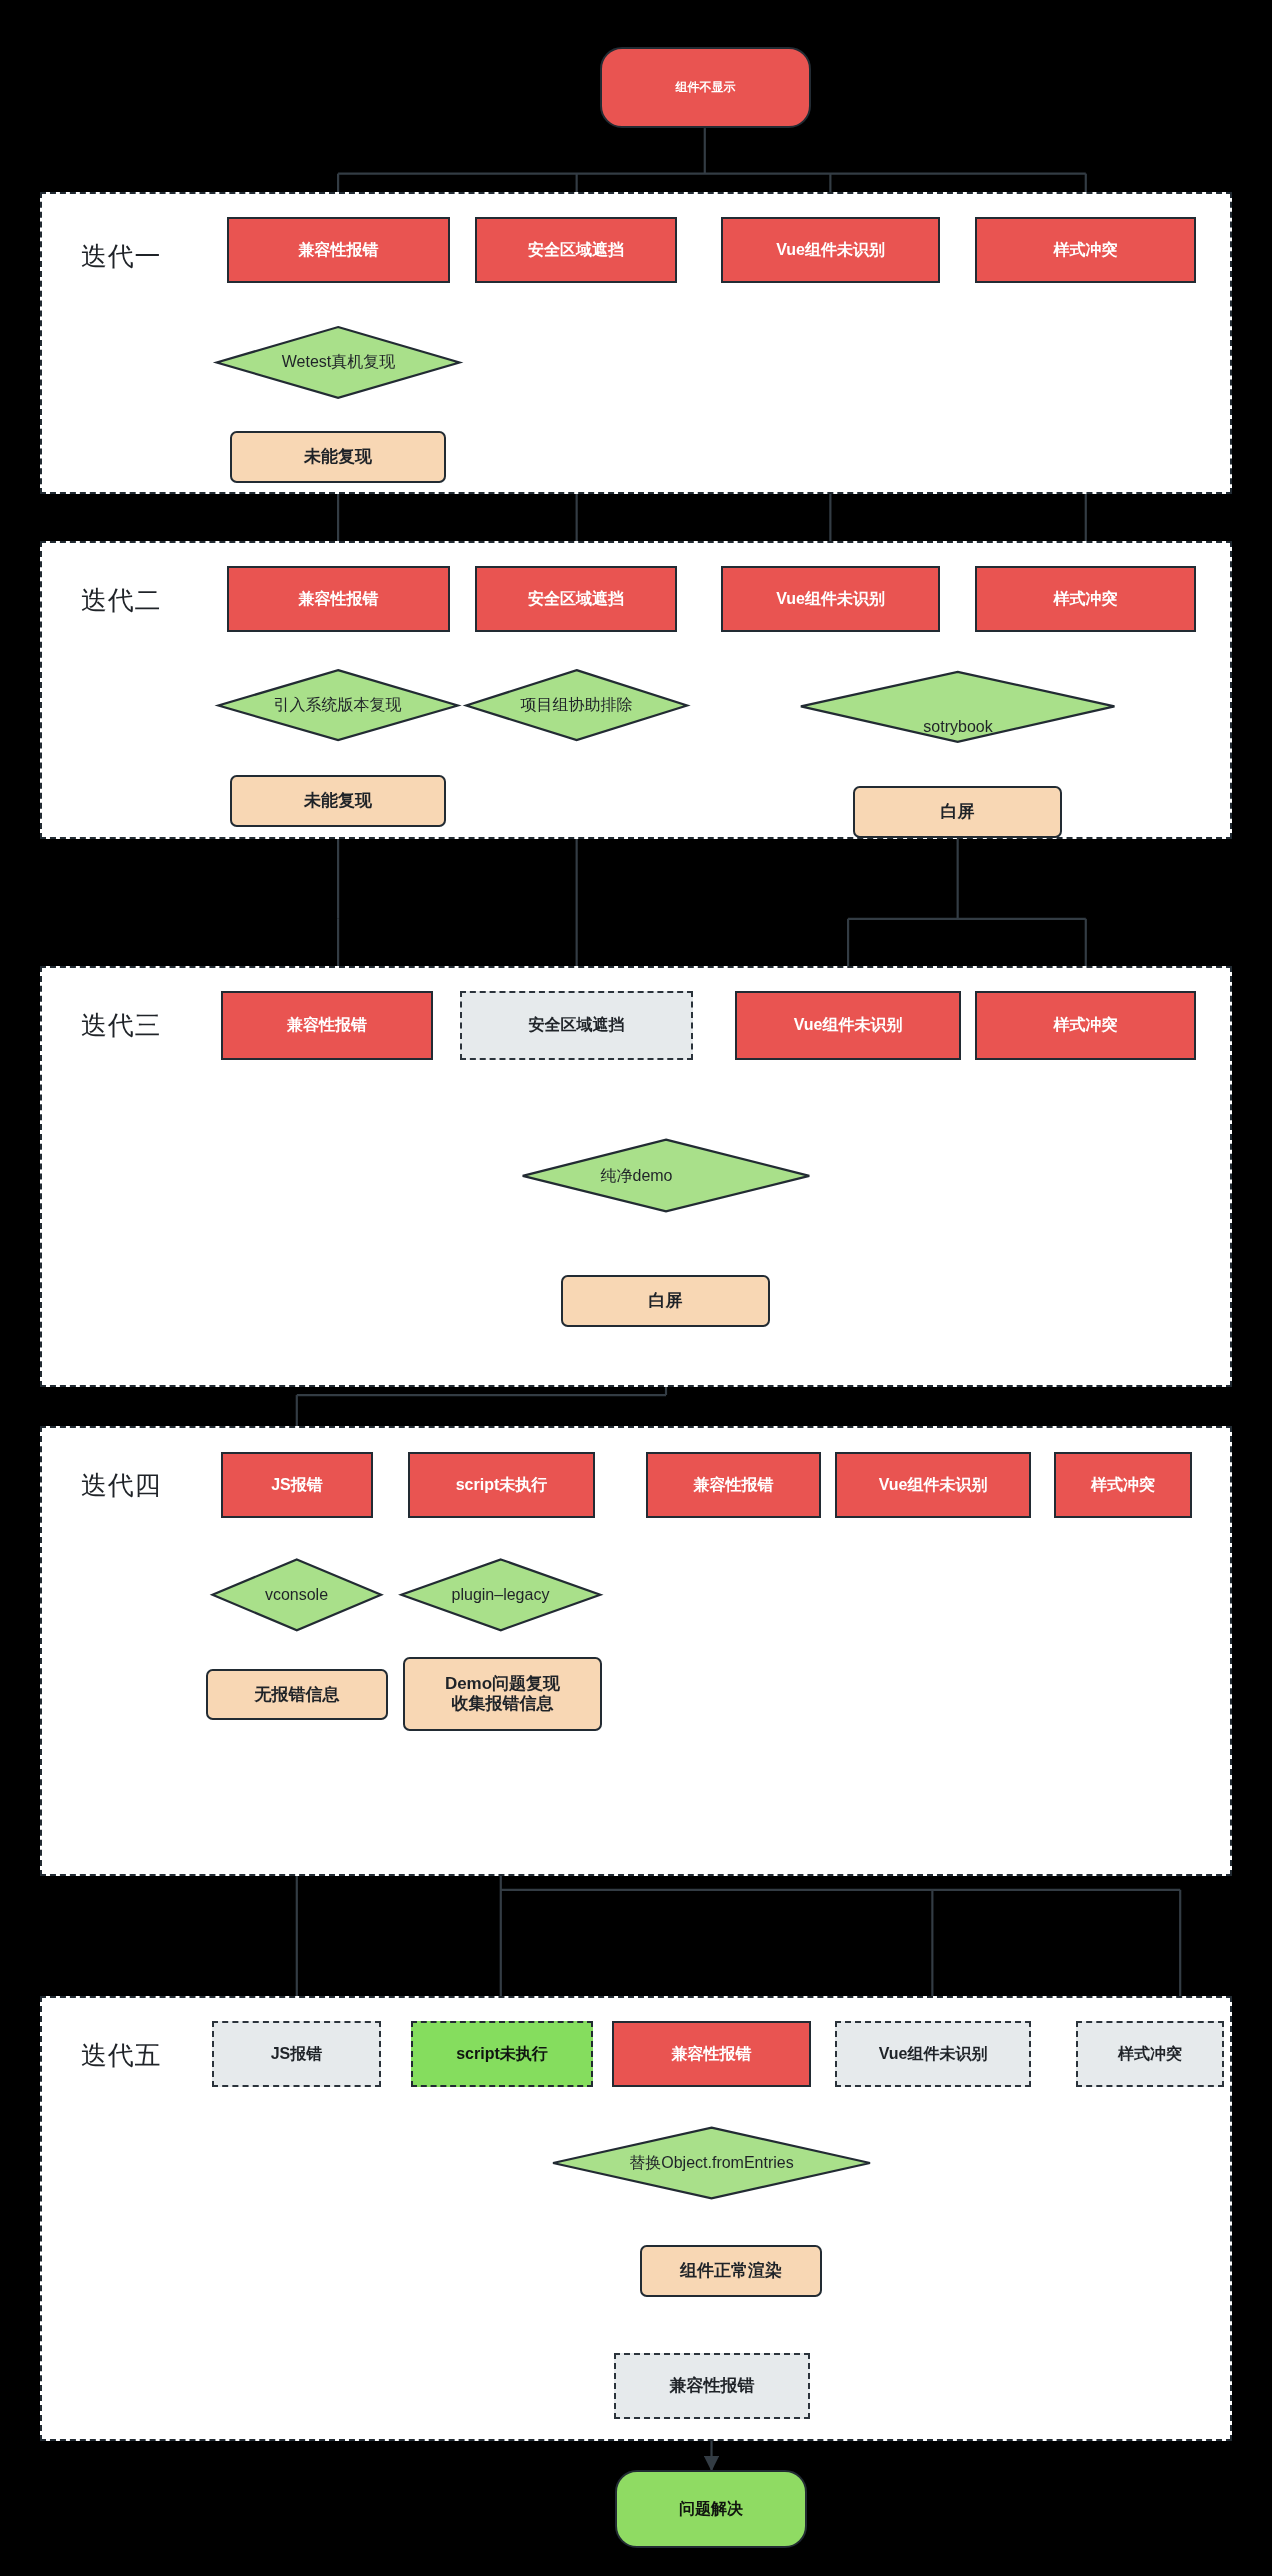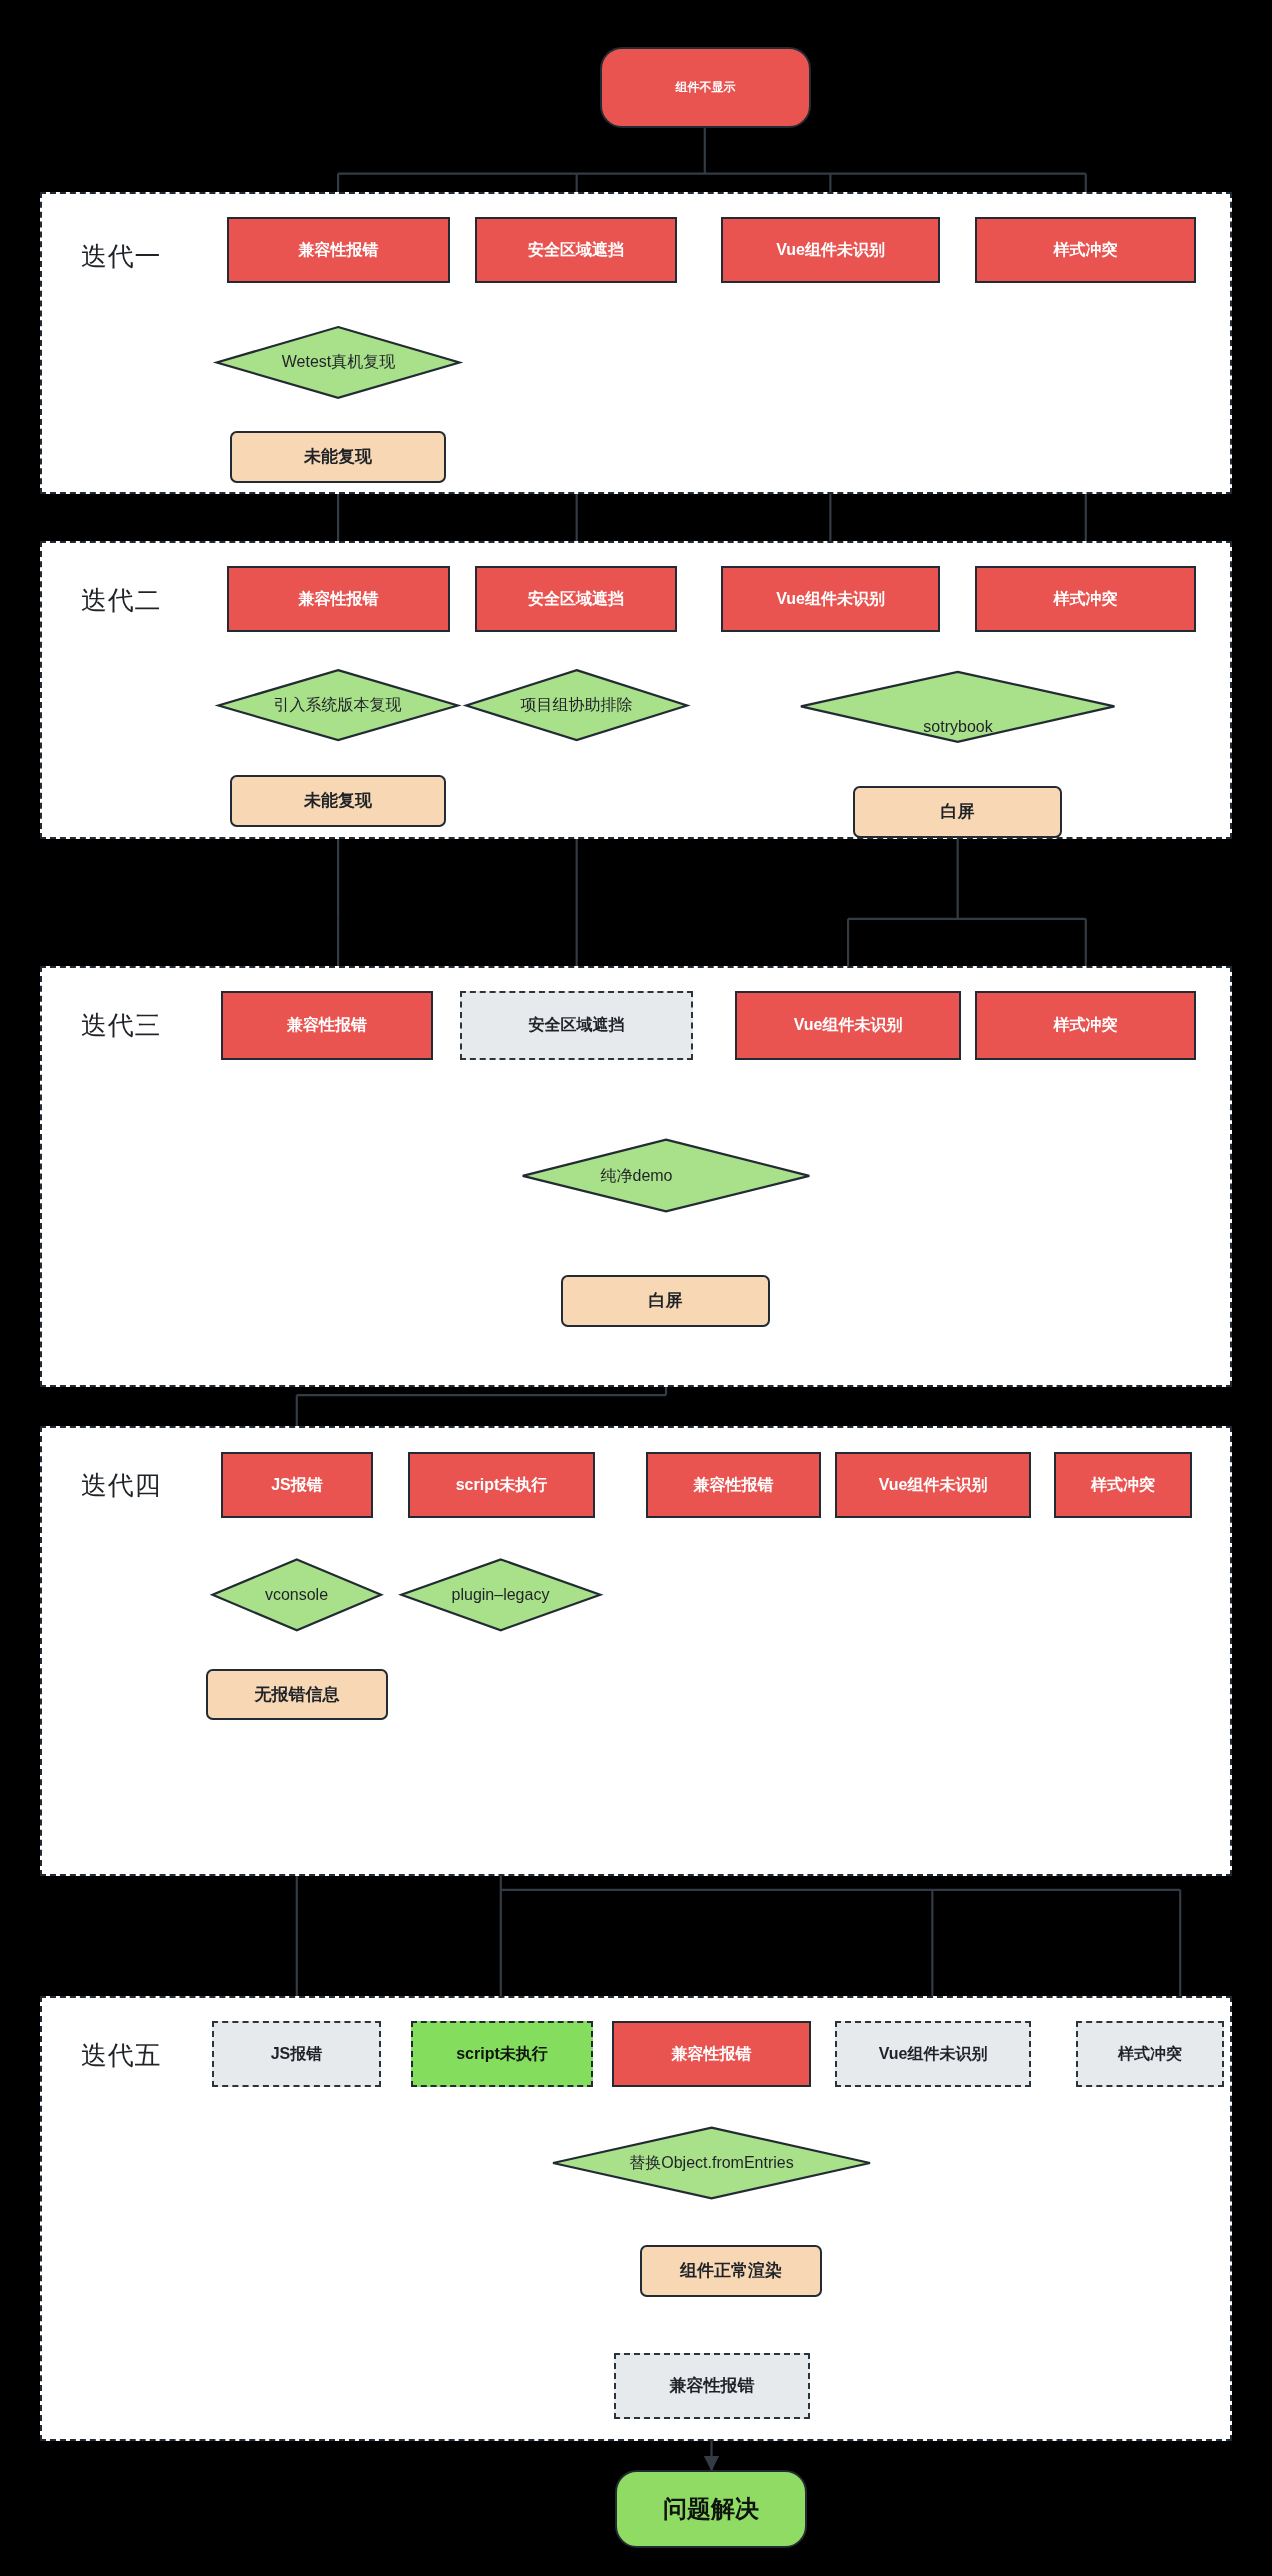--- a/index.html
+++ b/index.html
@@ -10,21 +10,21 @@
   
   .band{position:absolute;background:#ffffff;border:2.5px dashed #222b33;box-sizing:border-box;}
   .band-title{position:absolute;font-size:26px;font-weight:400;color:#1f2328;letter-spacing:0.8px;white-space:nowrap;}
 
   
   .node{position:absolute;box-sizing:border-box;display:flex;align-items:center;justify-content:center;
         text-align:center;line-height:1.15;white-space:pre-line;}
 
   .n-red{background:#e95451;border:2.1px solid #222b33;color:#ffffff;font-size:16px;font-weight:700;}
   .n-stadium-red{background:#e95451;border:2.1px solid #222b33;color:#ffffff;font-size:12px;font-weight:700;border-radius:22px;}
-  .n-stadium-green{background:#8fdb63;border:2.1px solid #222b33;color:#10140f;font-size:24px;font-weight:700;border-radius:22px;}
+  .n-stadium-green{background:#8fdb63;border:2.1px solid #222b33;color:#10140f;font-size:16px;font-weight:700;border-radius:22px;}
   .n-green-box{background:#85dd5e;border:2.1px dashed #222b33;color:#101510;font-size:16px;font-weight:700;}
   .n-muted{background:#e6eaec;border:2.1px dashed #2b333b;color:#1f2328;font-size:16px;font-weight:700;}
   .n-orange{background:#f8d7b4;border:2.1px solid #222b33;color:#1f2328;font-size:17px;font-weight:700;border-radius:6.7px;}
   .n-orange-dash{background:#e6eaec;border:2.1px dashed #2b333b;color:#1f2328;font-size:17px;font-weight:700;border-radius:0;}
 
   
   .dia-label{position:absolute;display:flex;align-items:center;justify-content:center;
              font-size:16px;color:#1f2328;white-space:nowrap;pointer-events:none;}
 </style>
 </head>
@@ -170,20 +170,22 @@
   <div class="node n-red" style="left:735px;top:991px;width:226px;height:69px;">Vue组件未识别</div>
   <div class="node n-red" style="left:975px;top:991px;width:221px;height:69px;">样式冲突</div>
   <div class="node n-orange" style="left:561px;top:1275px;width:209px;height:52px;">白屏</div>
 
   <div class="node n-red" style="left:221px;top:1452px;width:152px;height:66px;">JS报错</div>
   <div class="node n-red" style="left:408px;top:1452px;width:187px;height:66px;">script未执行</div>
   <div class="node n-red" style="left:646px;top:1452px;width:175px;height:66px;">兼容性报错</div>
   <div class="node n-red" style="left:835px;top:1452px;width:196px;height:66px;">Vue组件未识别</div>
   <div class="node n-red" style="left:1054px;top:1452px;width:138px;height:66px;">样式冲突</div>
   <div class="node n-orange" style="left:206px;top:1669px;width:182px;height:51px;">无报错信息</div>
+  <div class="node n-orange" style="left:403px;top:1657px;width:199px;height:74px;">Demo问题复现
+收集报错信息</div>
 
   <div class="node n-muted" style="left:212px;top:2021px;width:169px;height:66px;">JS报错</div>
   <div class="node n-green-box" style="left:411px;top:2021px;width:182px;height:66px;">script未执行</div>
   <div class="node n-red" style="left:612px;top:2021px;width:199px;height:66px;">兼容性报错</div>
   <div class="node n-muted" style="left:835px;top:2021px;width:196px;height:66px;">Vue组件未识别</div>
   <div class="node n-muted" style="left:1076px;top:2021px;width:148px;height:66px;">样式冲突</div>
   <div class="node n-orange" style="left:640px;top:2245px;width:182px;height:52px;">组件正常渲染</div>
   <div class="node n-orange-dash" style="left:614px;top:2353px;width:196px;height:66px;">兼容性报错</div>
 
   <div class="node n-stadium-green" style="left:615px;top:2470px;width:192px;height:78px;">问题解决</div>

